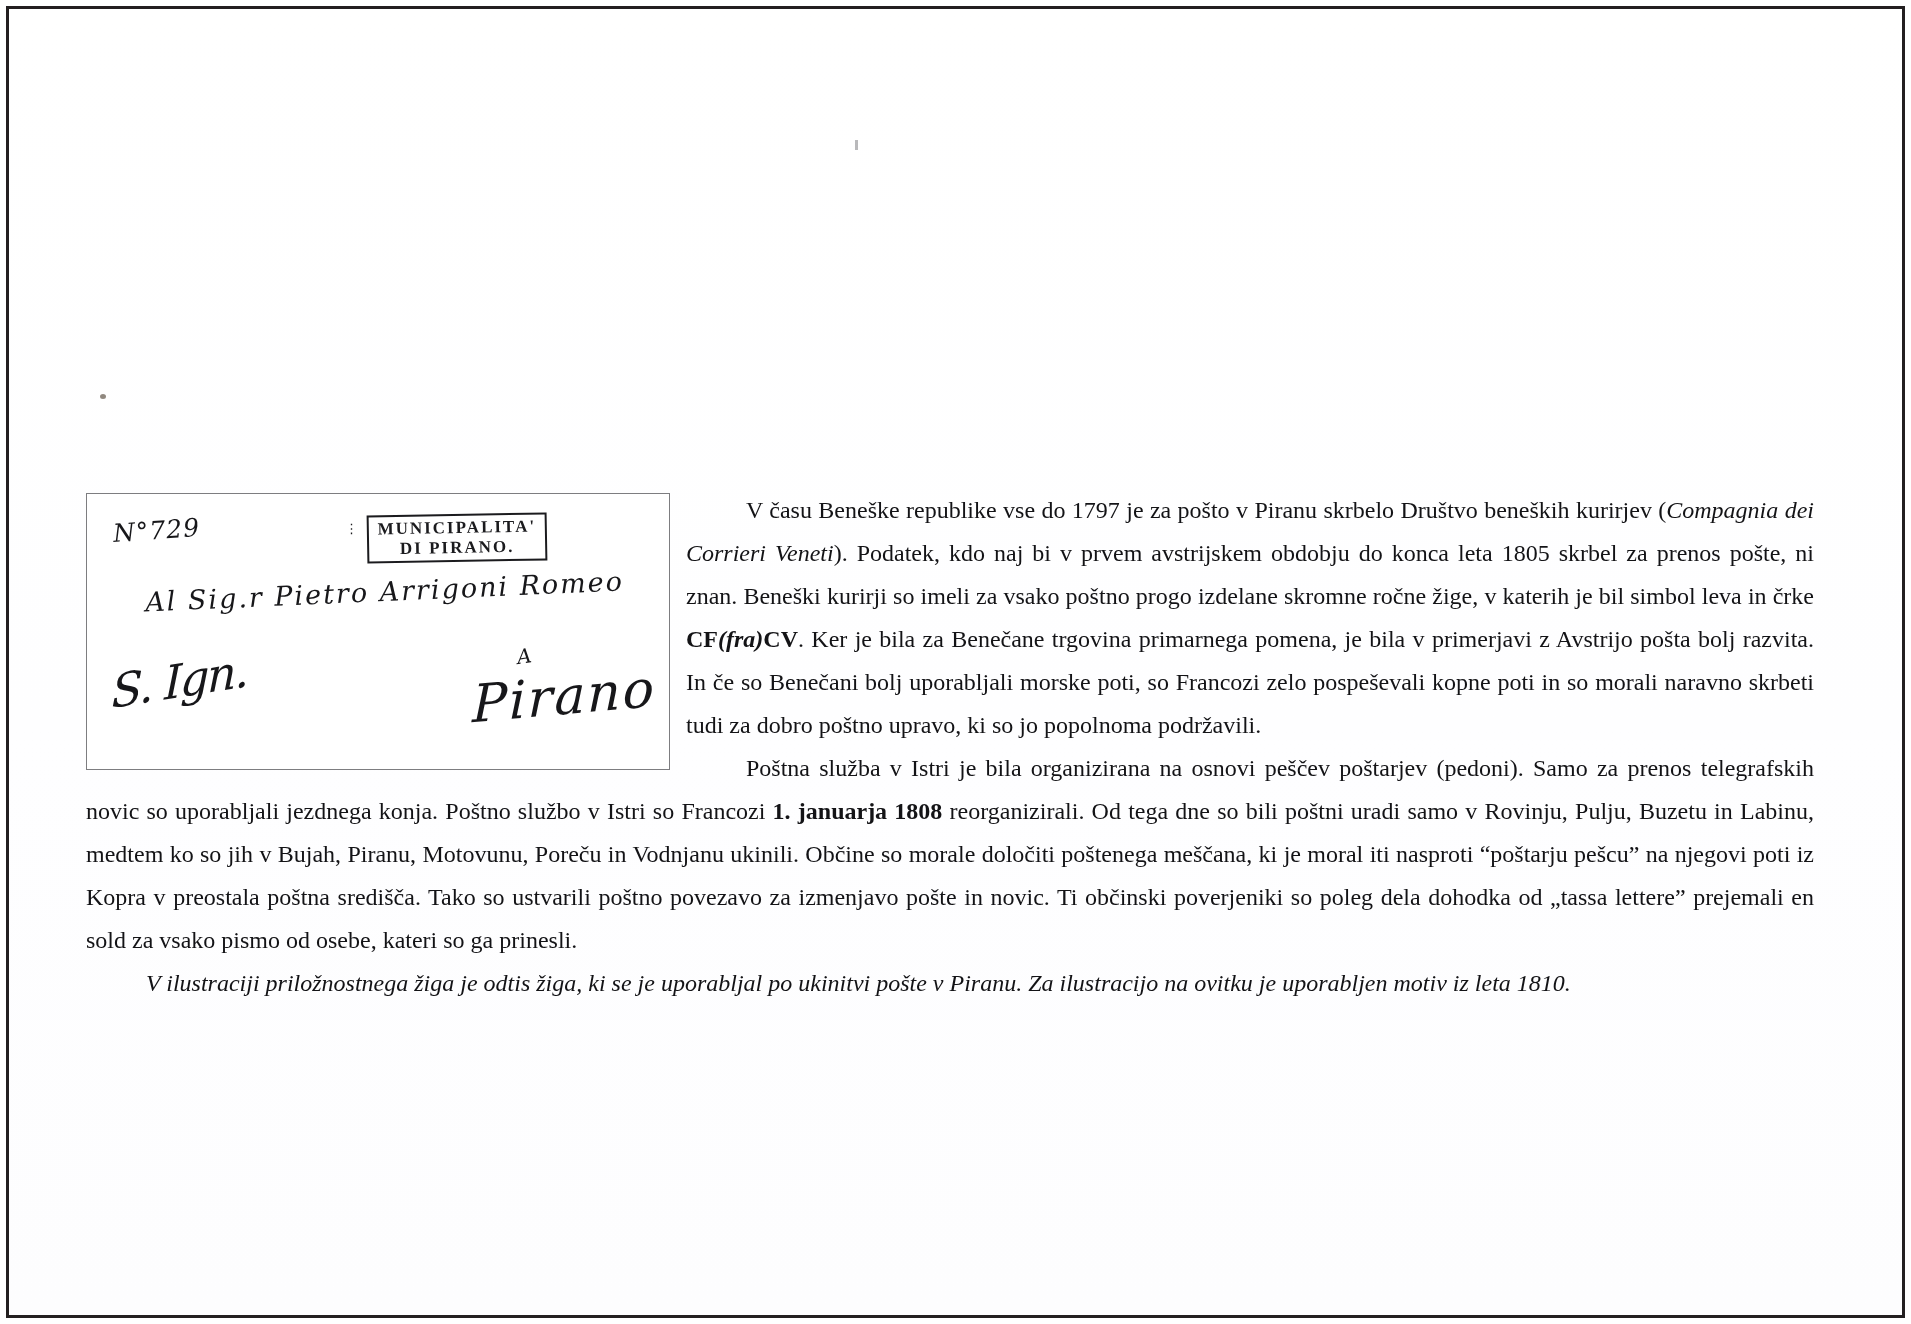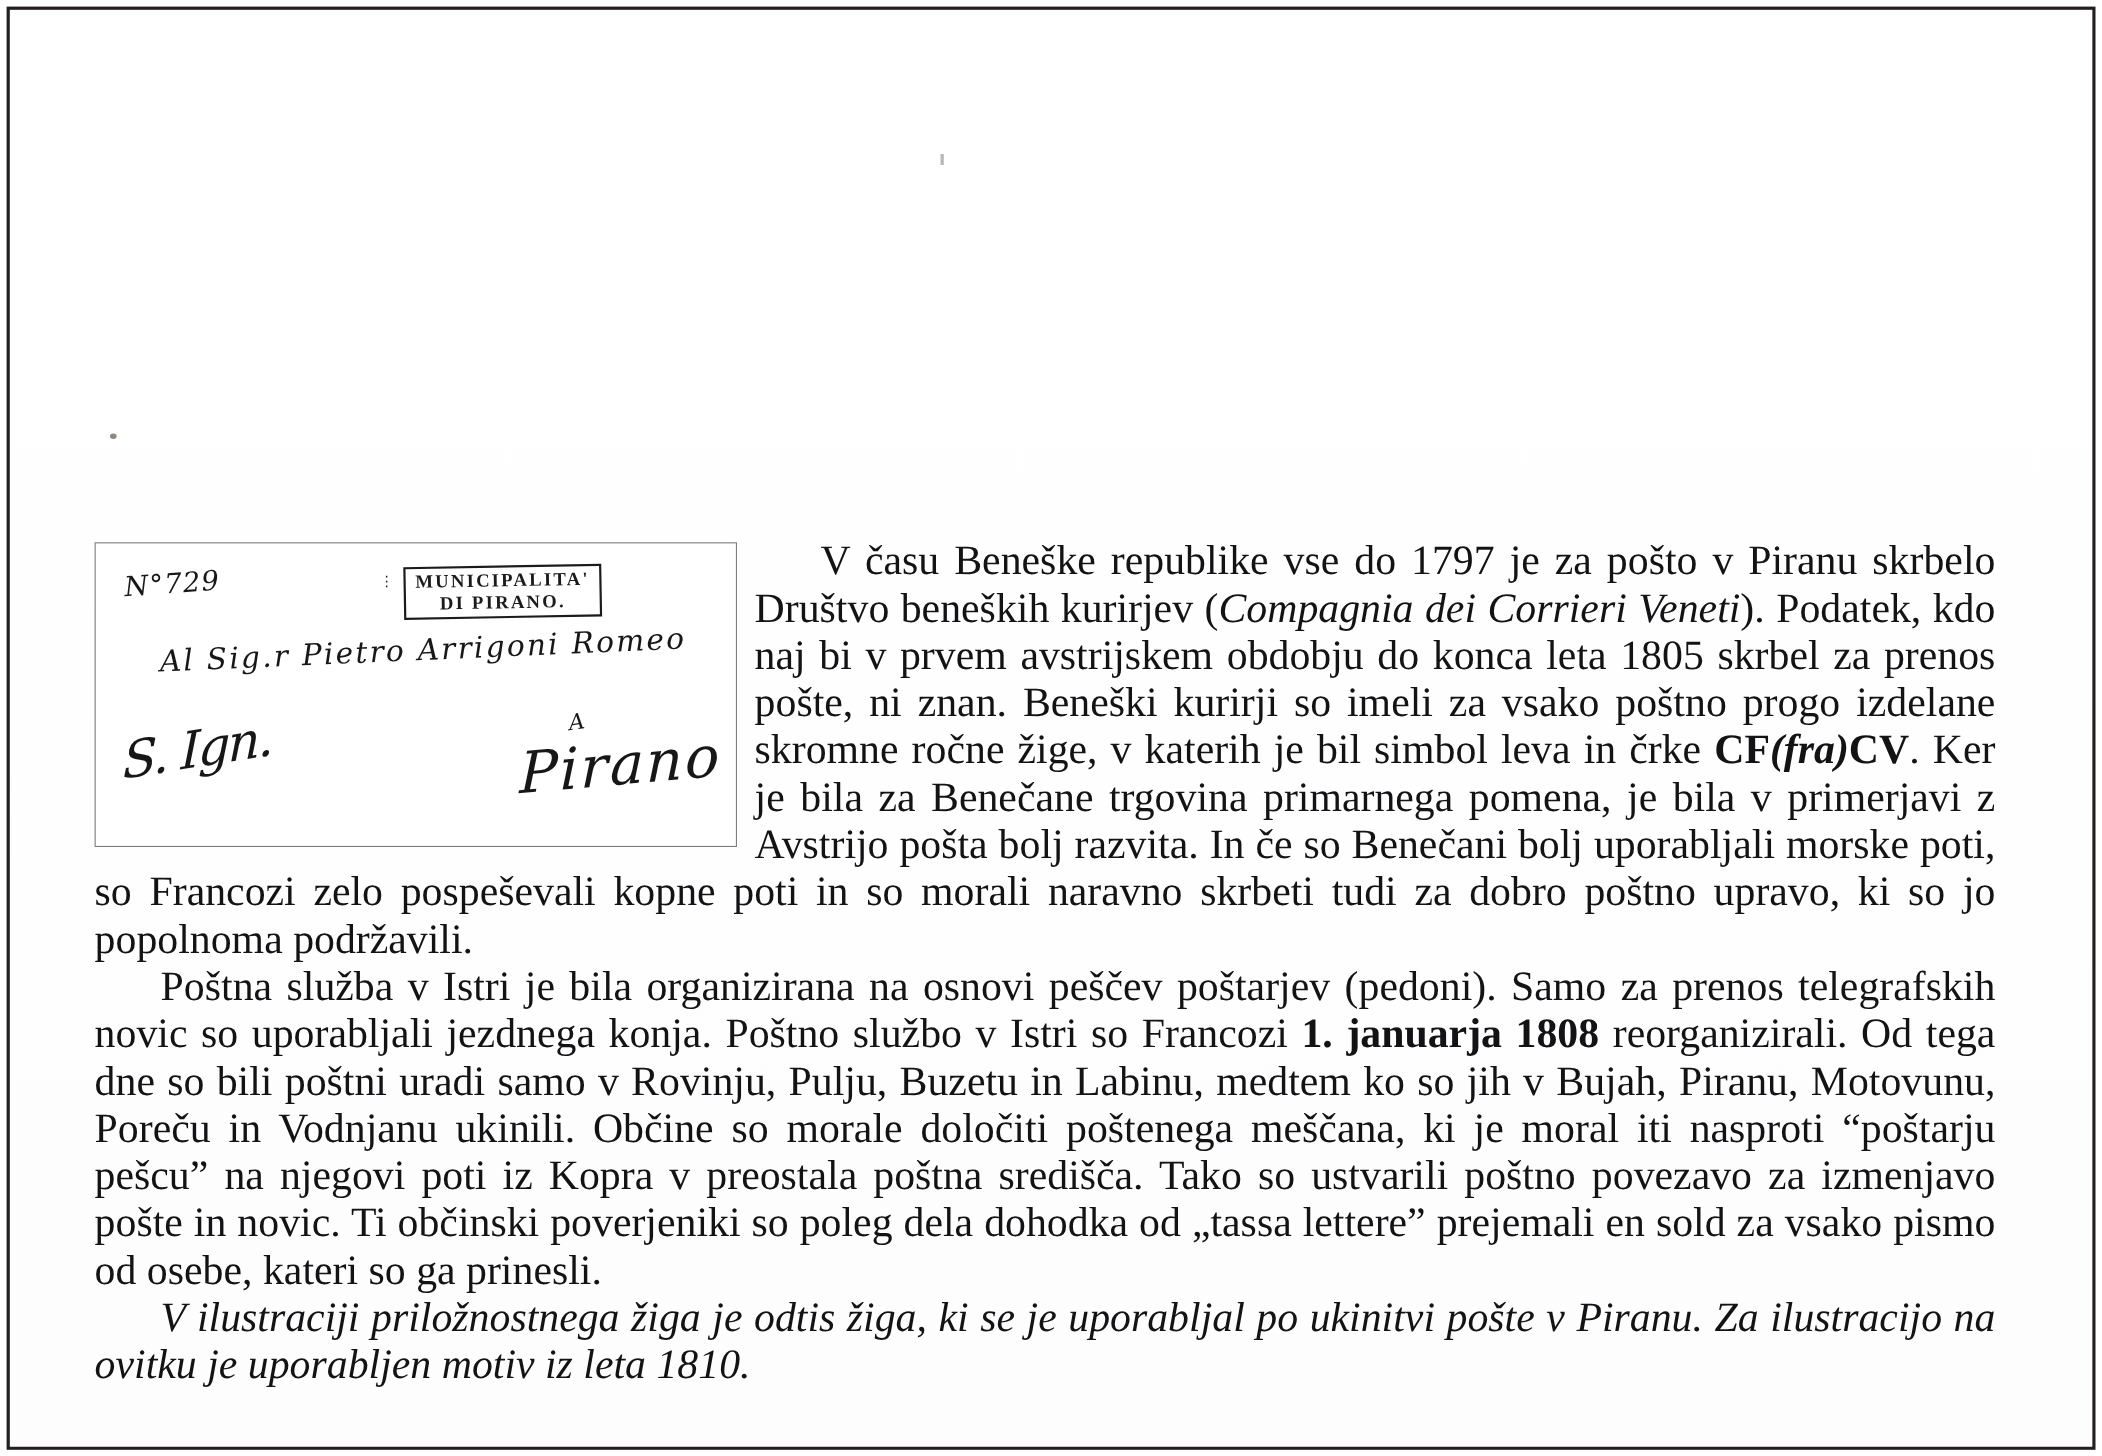--- a/index.html
+++ b/index.html
@@ -131,21 +131,21 @@
     color: #1b1b1e;
     line-height: 9px;
   }
 
   
   #article {
     position: absolute;
     left: 86px;
     top: 489px;
     width: 1728px;
-    font-size: 38px;
+    font-size: 24px;
     line-height: 43px;
     color: #131316;
     text-align: justify;
     text-justify: inter-word;
   }
   #article p {
     margin: 0;
   }
   .indent { text-indent: 60px; }
   .float-box {

